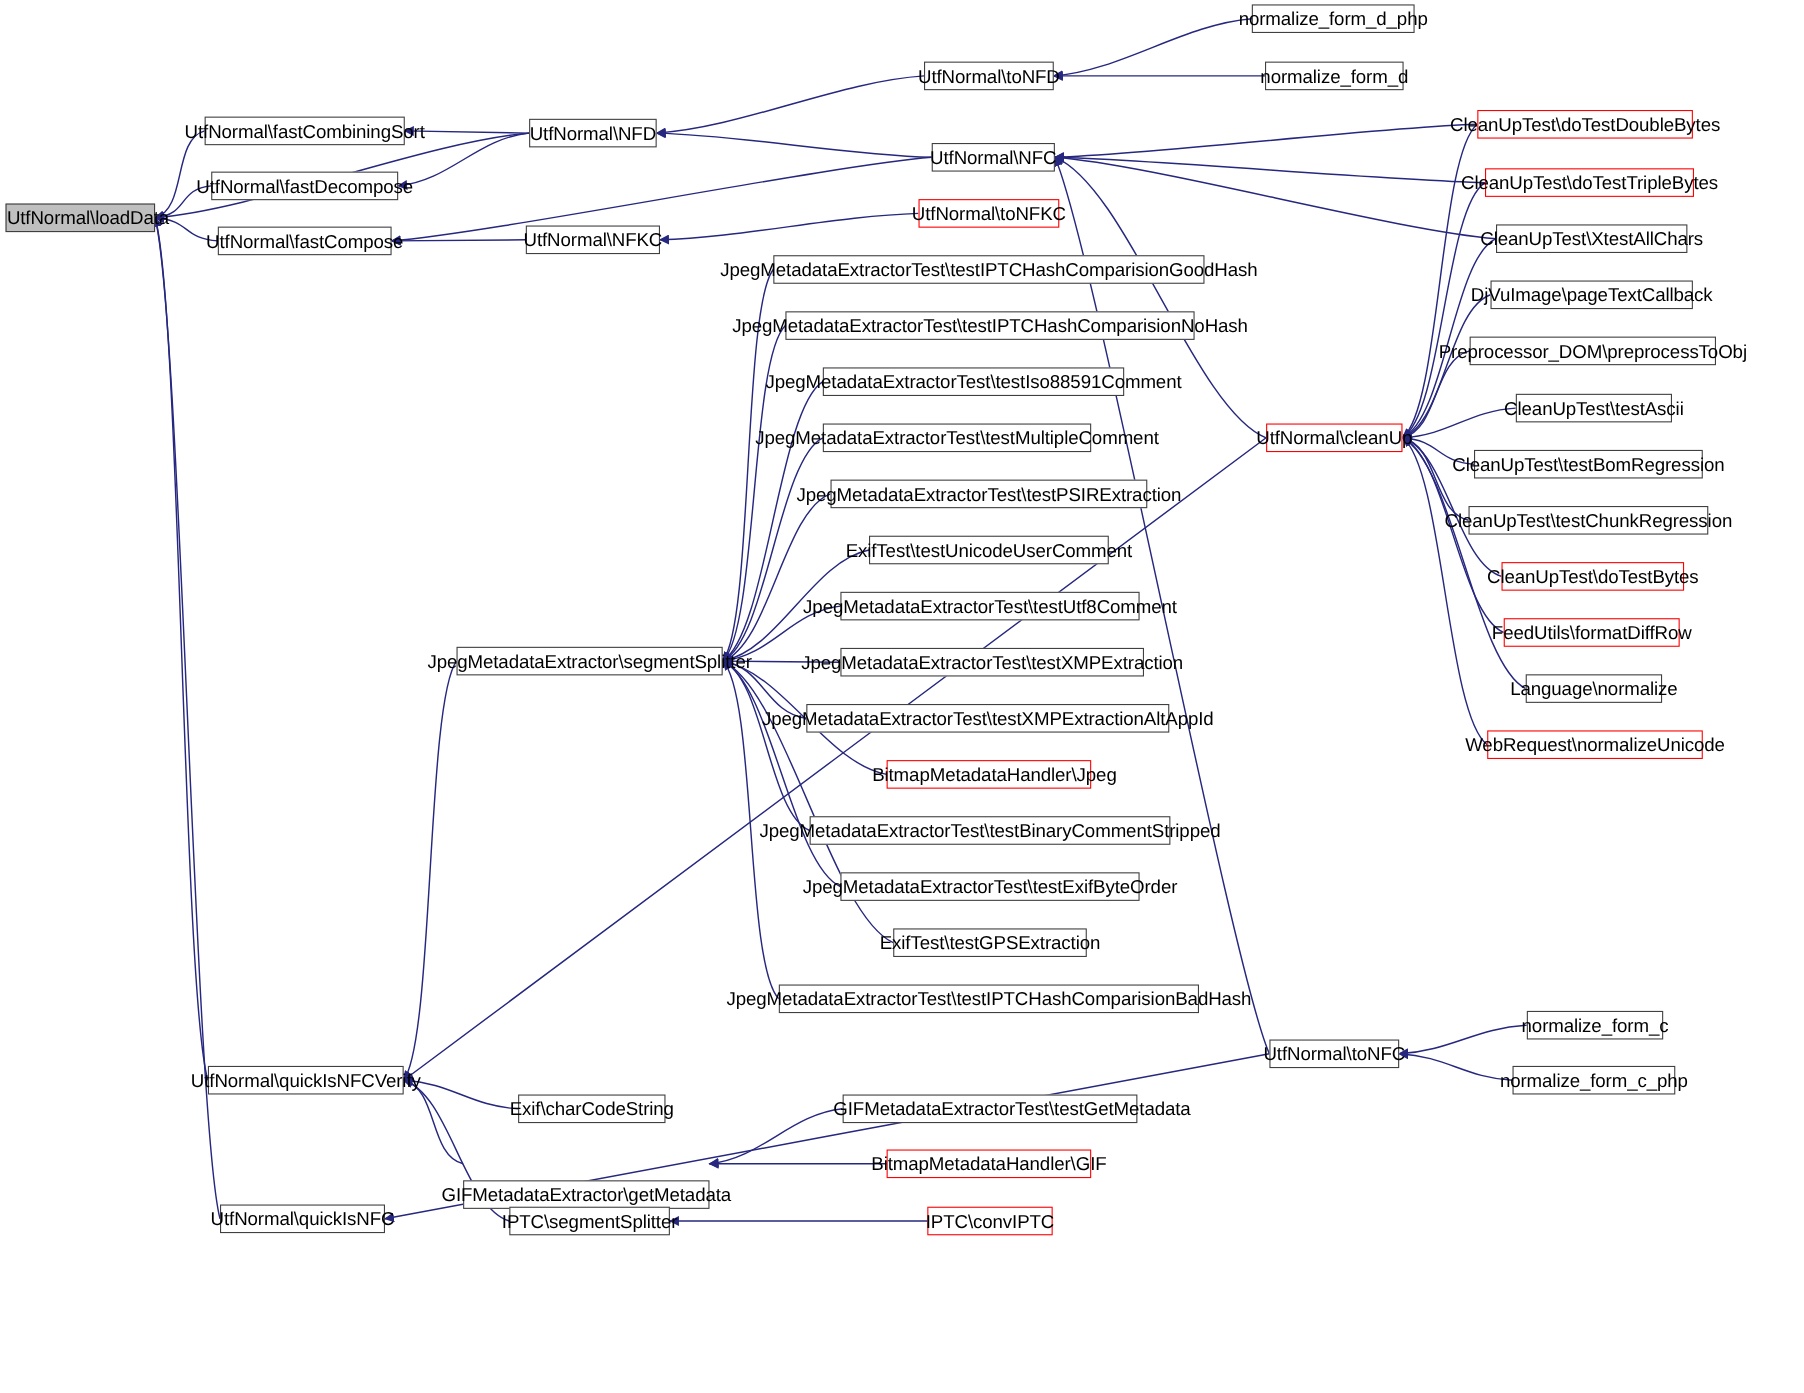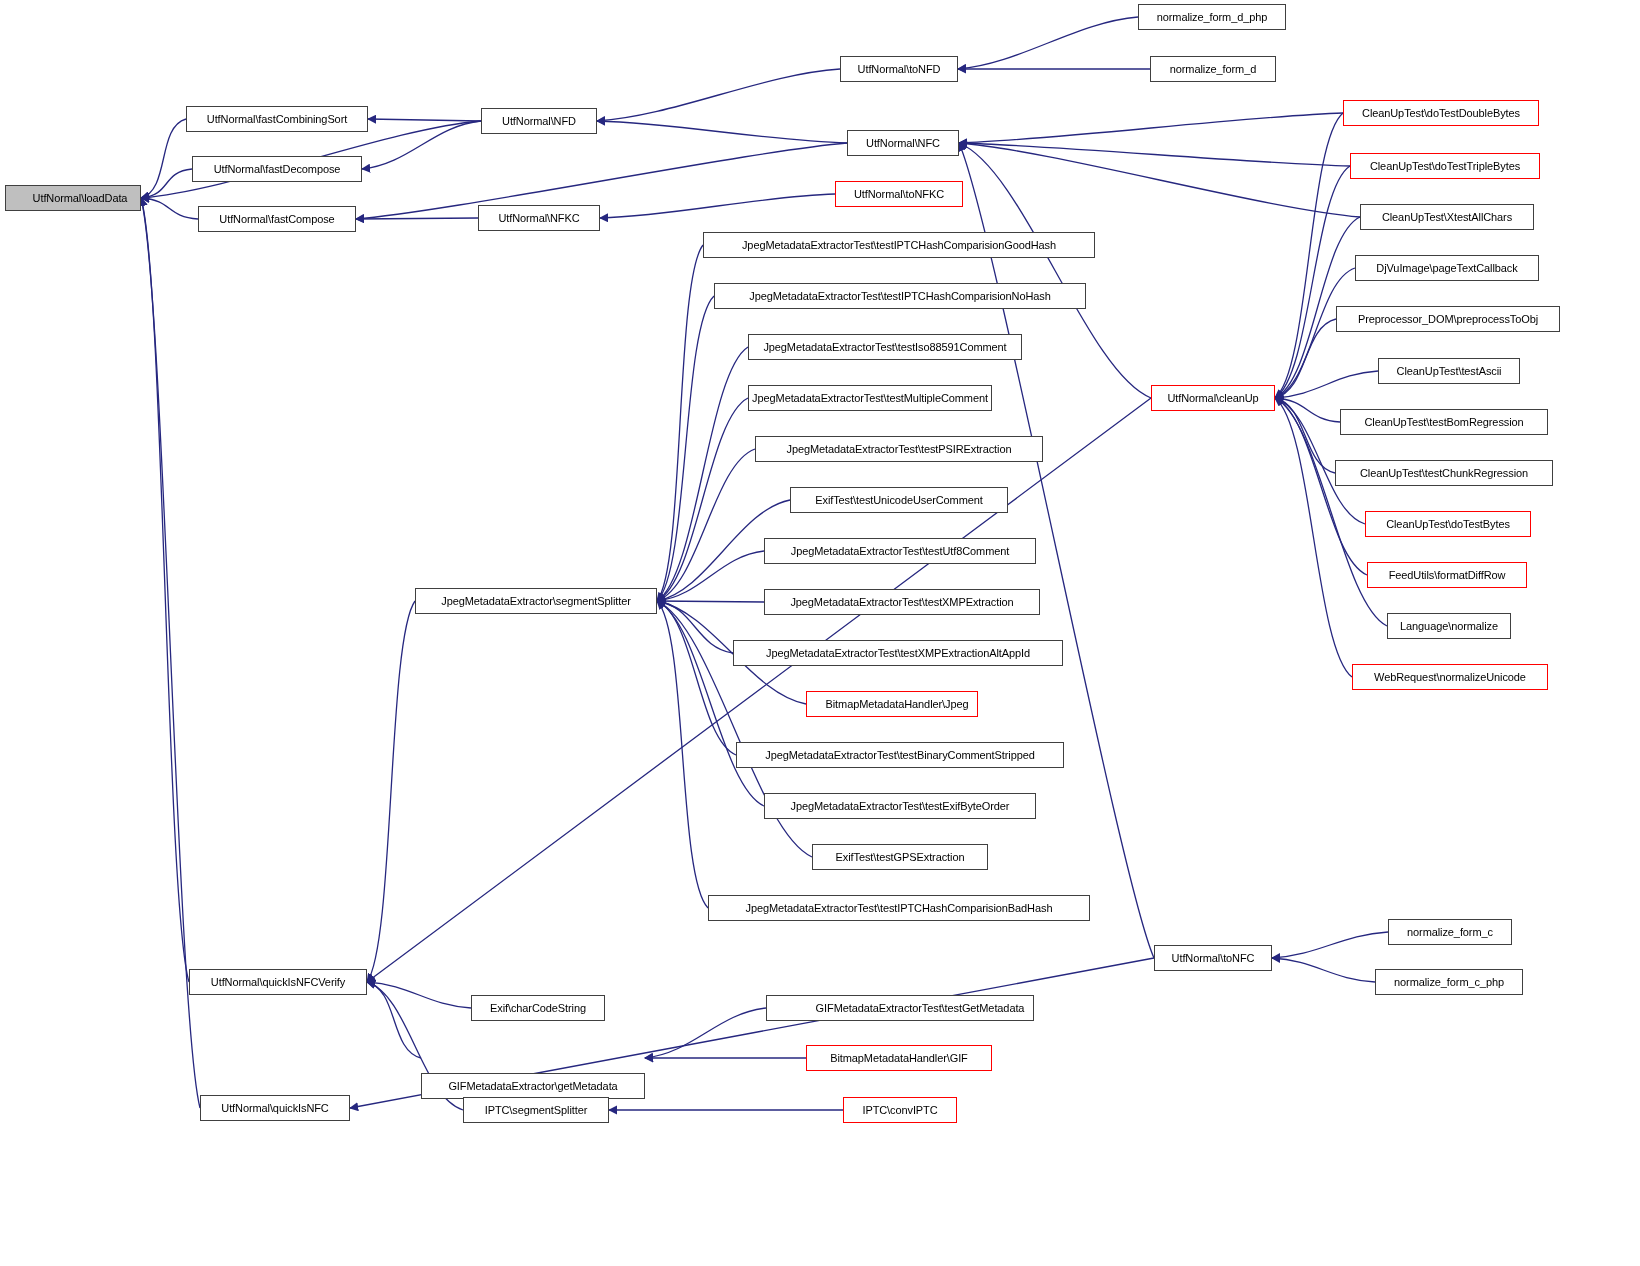--- a/index.html
+++ b/index.html
@@ -14,21 +14,21 @@
     position:absolute;left:0;top:0;width:1640px;height:1266px;
     pointer-events:none;
   }
   .node{
     position:absolute;
     box-sizing:border-box;
     display:flex;align-items:center;justify-content:center;
     background:#ffffff;
     border:1px solid #404040;
     color:#000000;
-    font-size:11px;
+    font-size:17px;
     line-height:1;
     white-space:nowrap;
     letter-spacing:-0.1px;
     padding:0 6px;
     height:26px;
   }
   .node.red{border:1px solid #ff0000;}
   .node.focus{background:#bfbfbf;border:1px solid #404040;padding-left:20px;}
 </style>
 </head>
@@ -197,21 +197,21 @@
       </div>
       <div class="node" style="left: 764px; top: 538px; width: 272px;">
         <span>JpegMetadataExtractorTest\testUtf8Comment</span>
       </div>
       <div class="node" style="left: 764px; top: 589px; width: 276px;">
         <span>JpegMetadataExtractorTest\testXMPExtraction</span>
       </div>
       <div class="node" style="left: 733px; top: 640px; width: 330px;">
         <span>JpegMetadataExtractorTest\testXMPExtractionAltAppId</span>
       </div>
-      <div class="node red" style="left: 806px; top: 691px; width: 172px; padding-left: 16px;">
+      <div class="node red" style="left: 806px; top: 691px; width: 186px; padding-left: 16px;">
         <span>BitmapMetadataHandler\Jpeg</span>
       </div>
       <div class="node" style="left: 736px; top: 742px; width: 328px;">
         <span>JpegMetadataExtractorTest\testBinaryCommentStripped</span>
       </div>
       <div class="node" style="left: 764px; top: 793px; width: 272px;">
         <span>JpegMetadataExtractorTest\testExifByteOrder</span>
       </div>
       <div class="node" style="left: 812px; top: 844px; width: 176px;">
         <span>ExifTest\testGPSExtraction</span>

